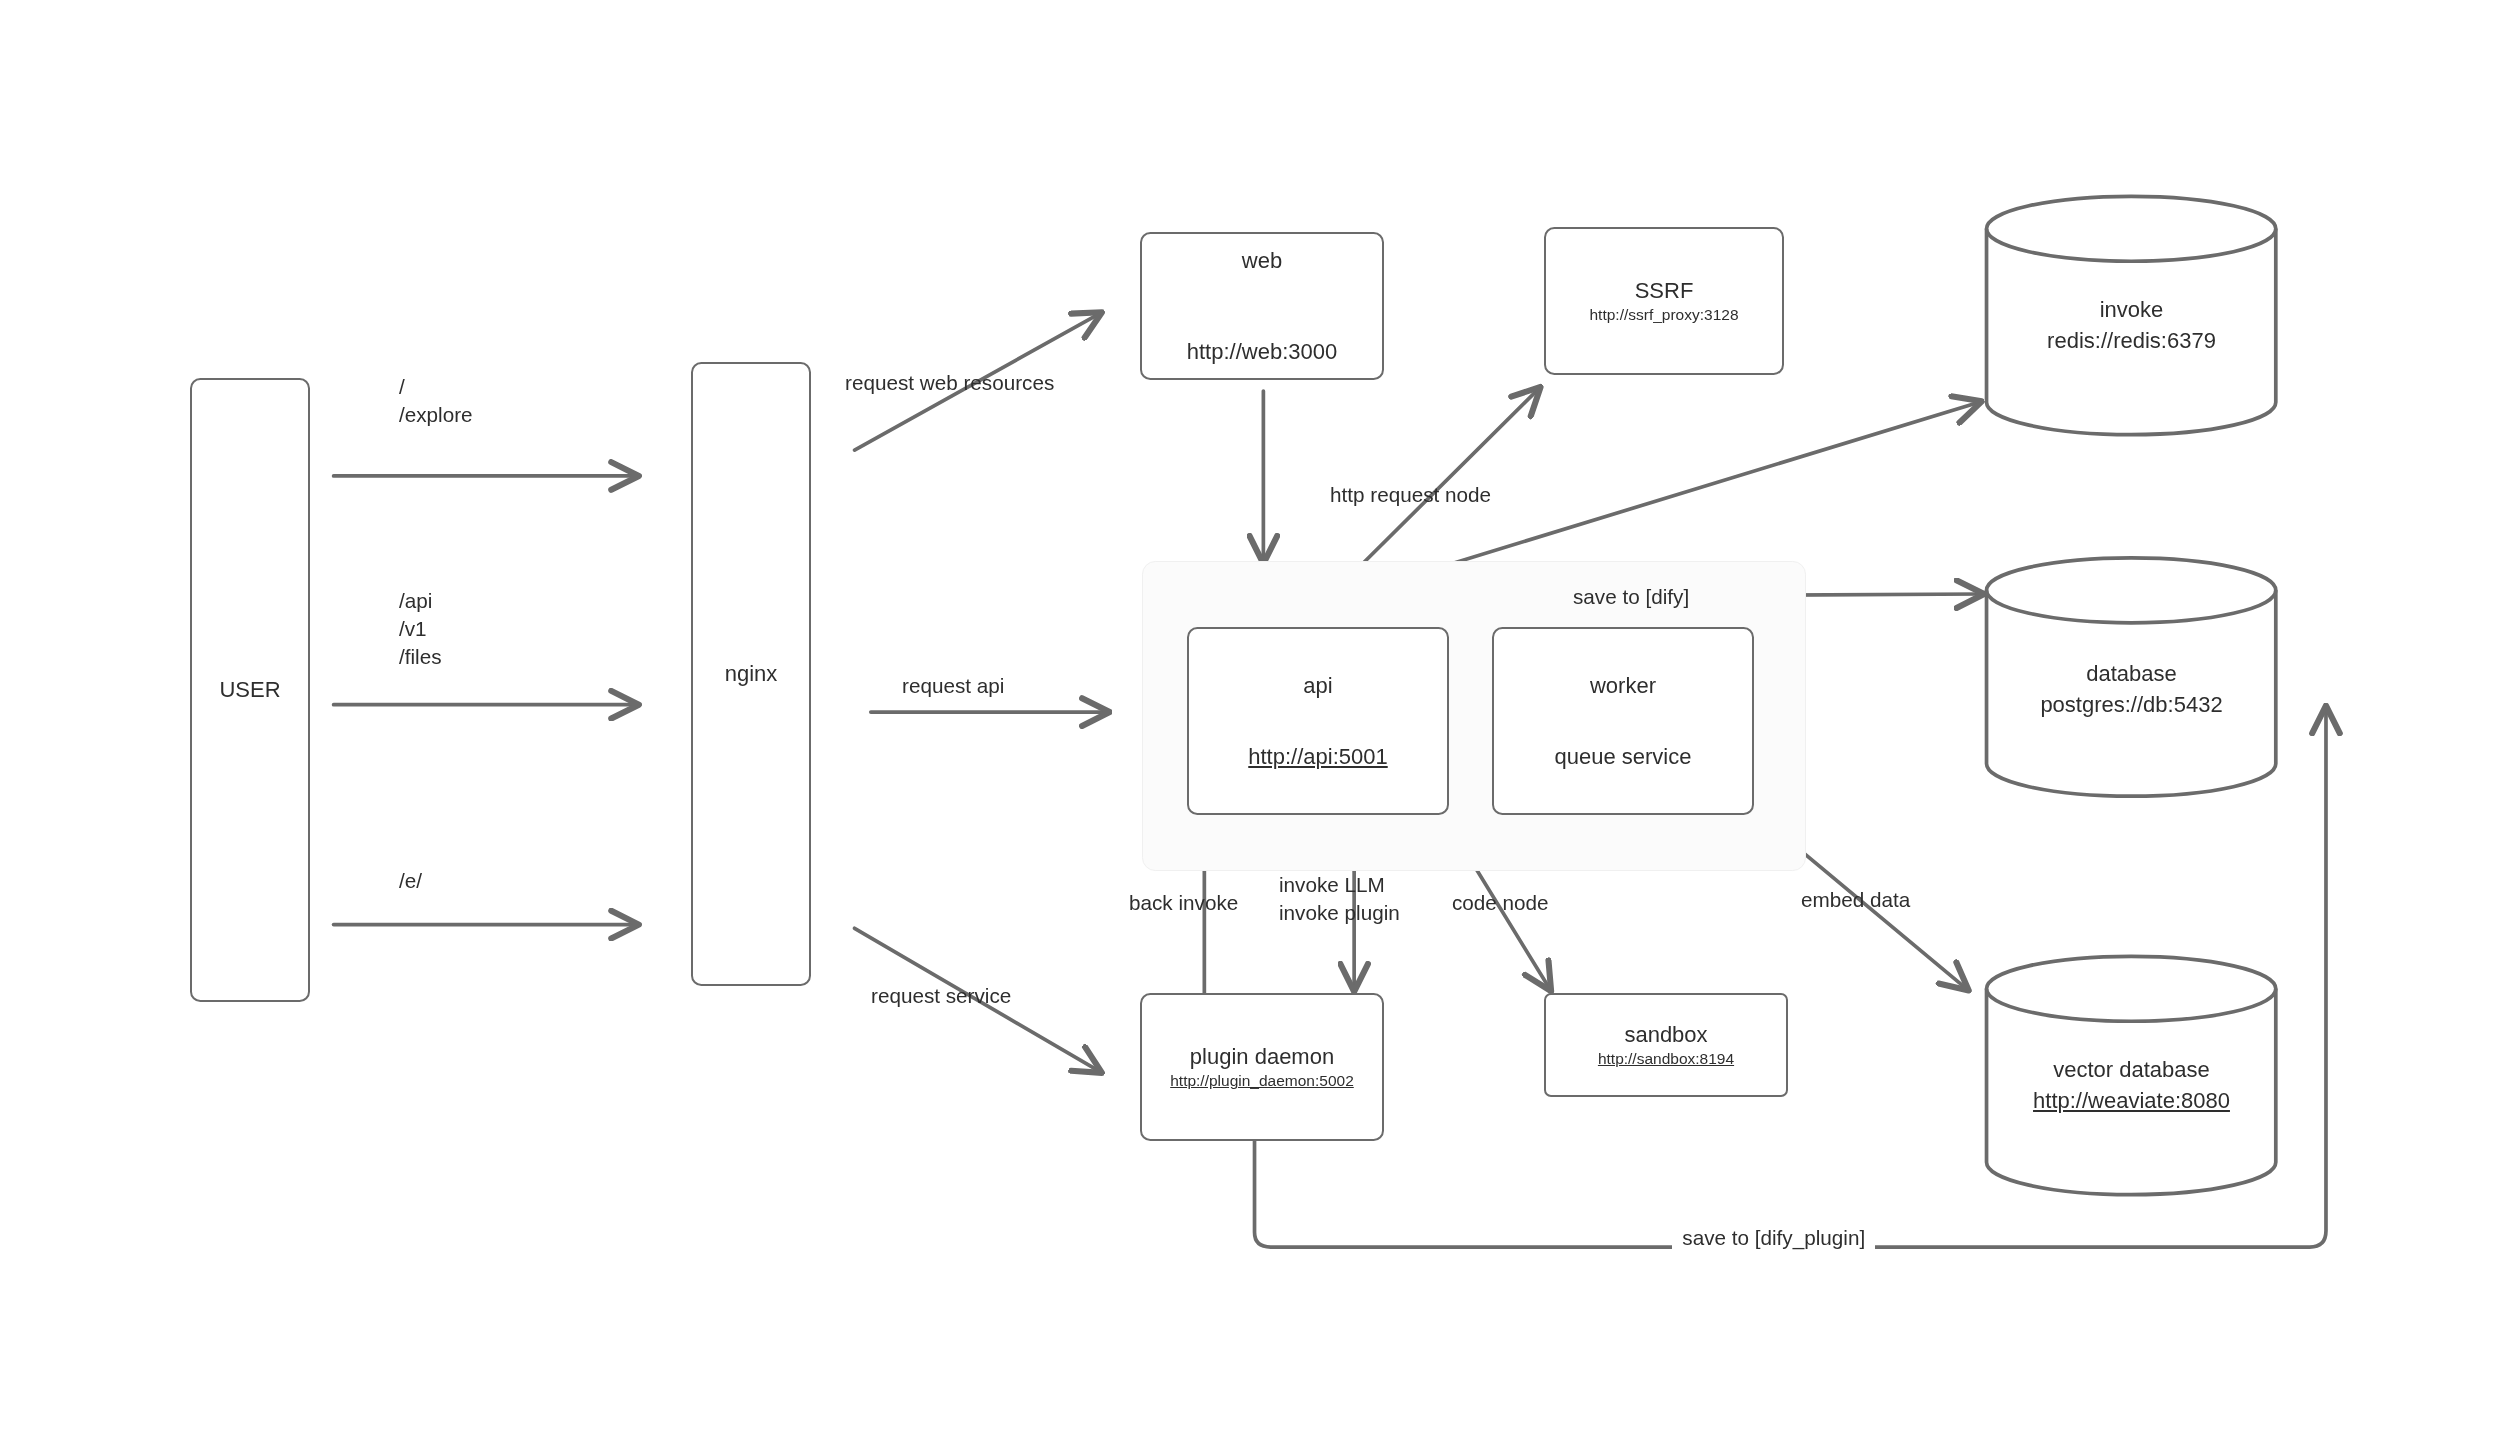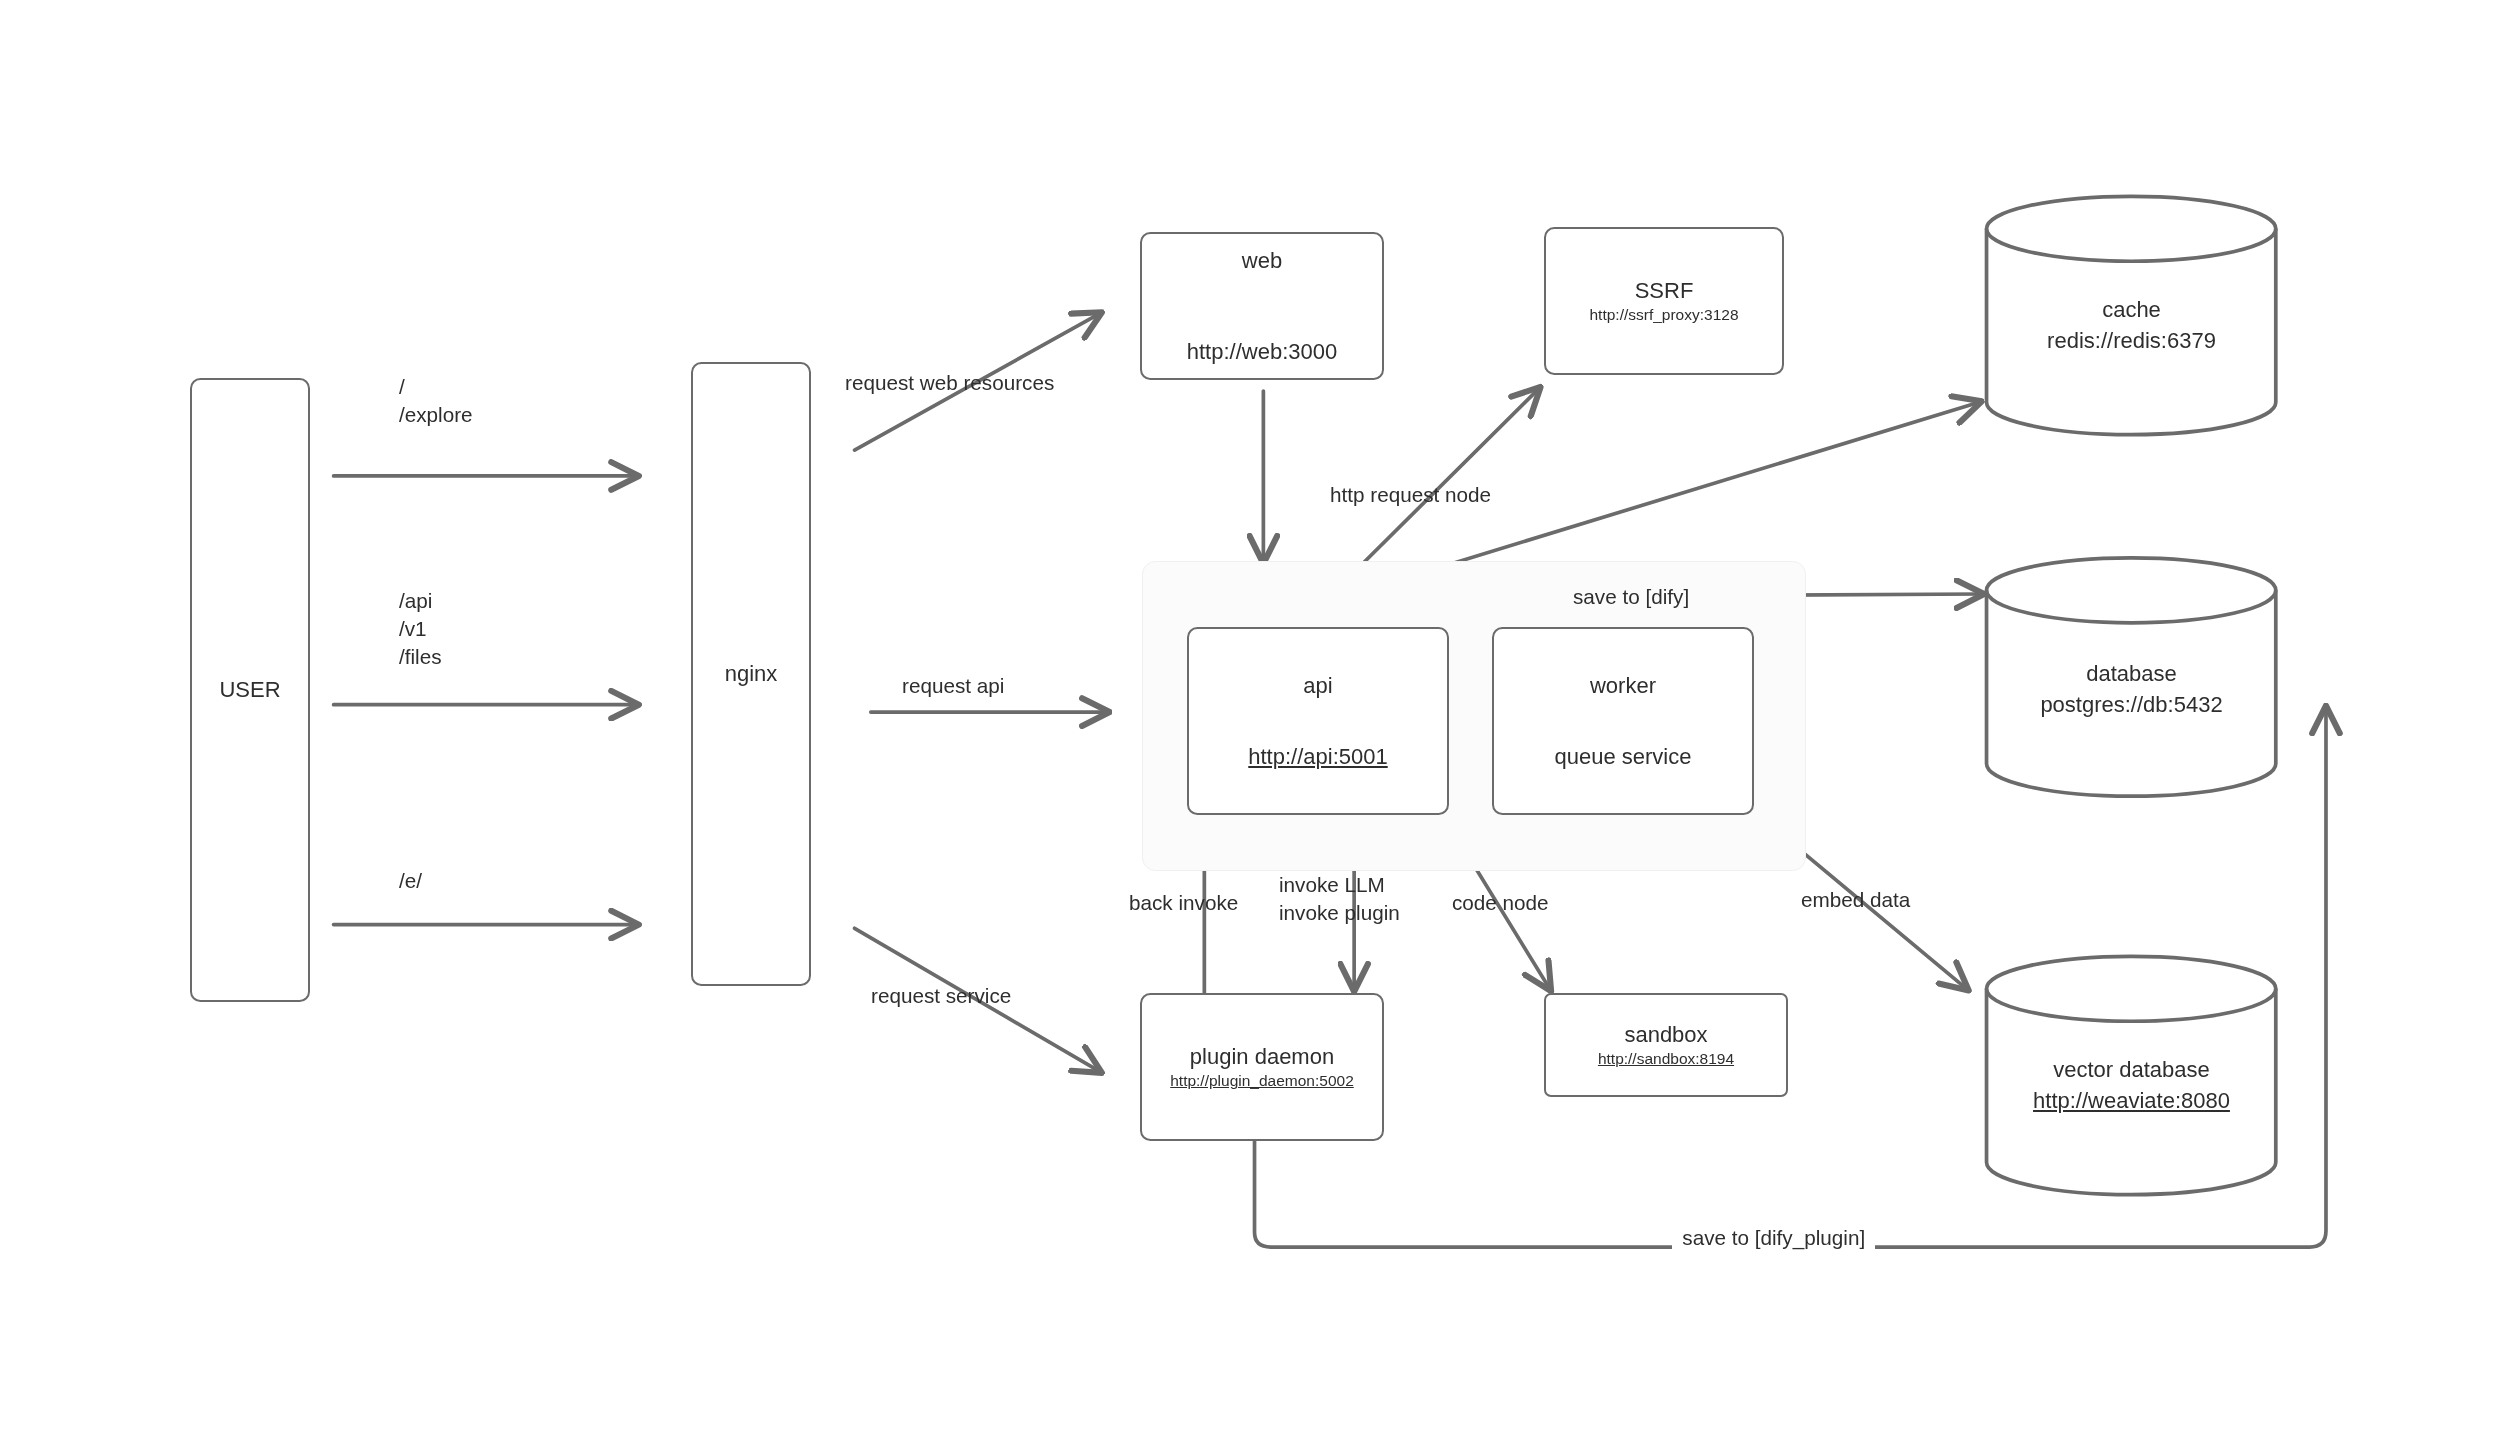--- a/index.html
+++ b/index.html
@@ -170,21 +170,21 @@
 
       <path d="M 2692 800 L 2692 1035 A 196 44 0 0 0 3084 1035 L 3084 800 A 196 44 0 0 0 2692 800 Z"></path>
       <path d="M 2692 800 A 196 44 0 0 0 3084 800" fill="none"></path>
 
       <path d="M 2692 1340 L 2692 1575 A 196 44 0 0 0 3084 1575 L 3084 1340 A 196 44 0 0 0 2692 1340 Z"></path>
       <path d="M 2692 1340 A 196 44 0 0 0 3084 1340" fill="none"></path>
     </g>
   </svg>
 
   <div class="cyl-label" style="left:1987px; top:295px; width:289px;">
-    <div>cache</div>
+    <div>invoke</div>
     <div>redis://redis:6379</div>
   </div>
 
   <div class="cyl-label" style="left:1987px; top:659px; width:289px;">
     <div>database</div>
     <div>postgres://db:5432</div>
   </div>
 
   <div class="cyl-label" style="left:1963px; top:1055px; width:337px;">
     <div>vector database</div>

